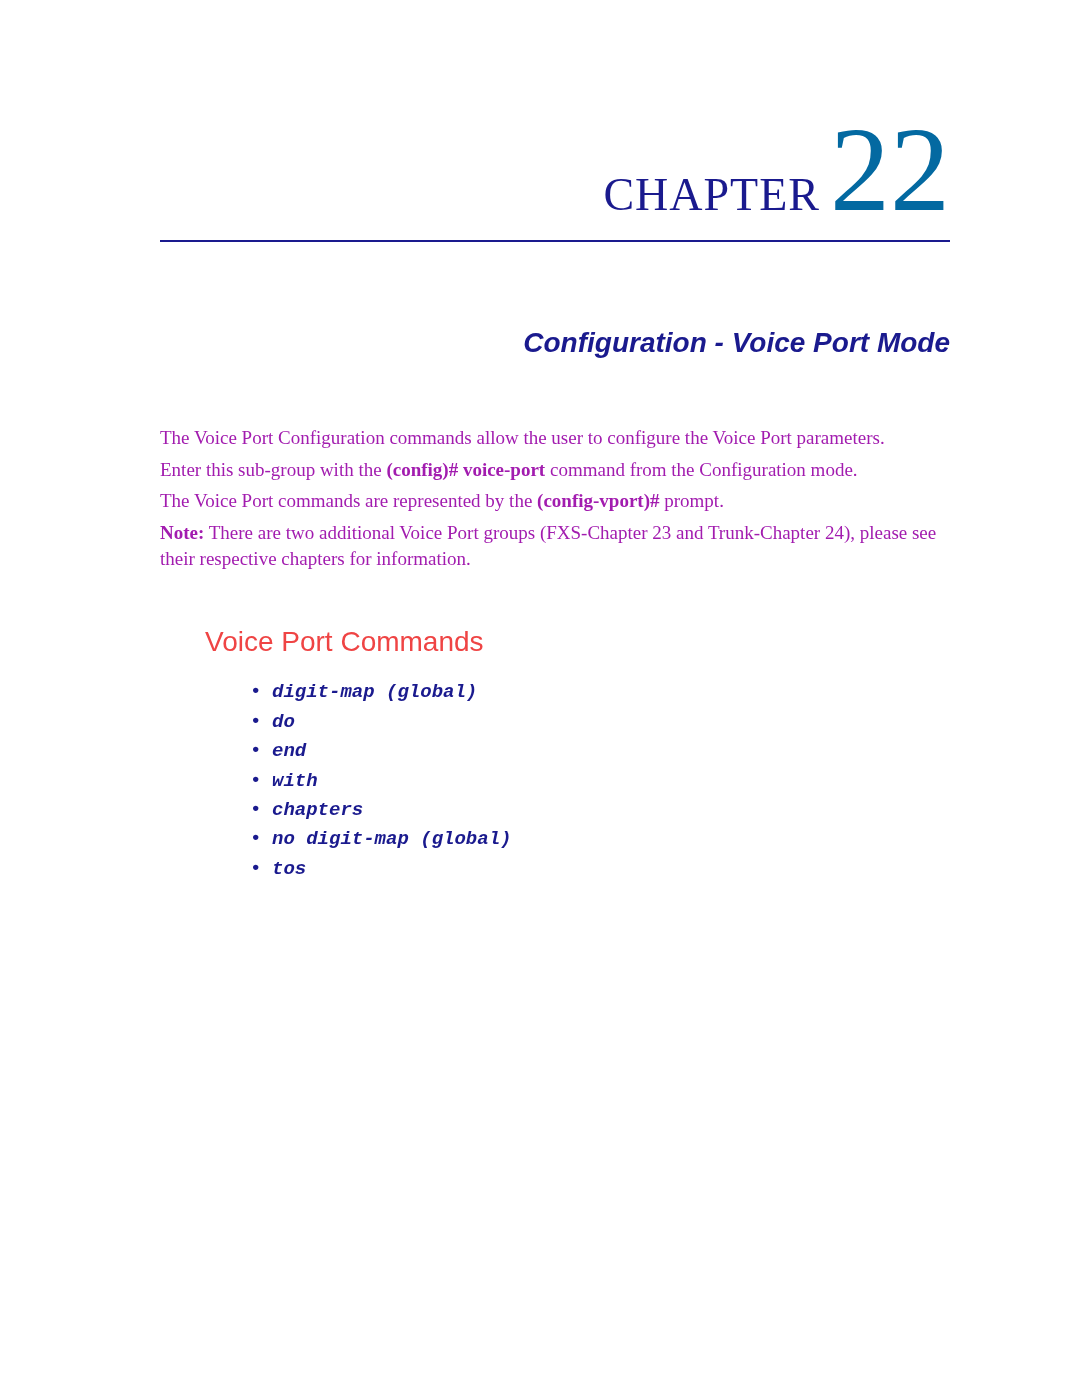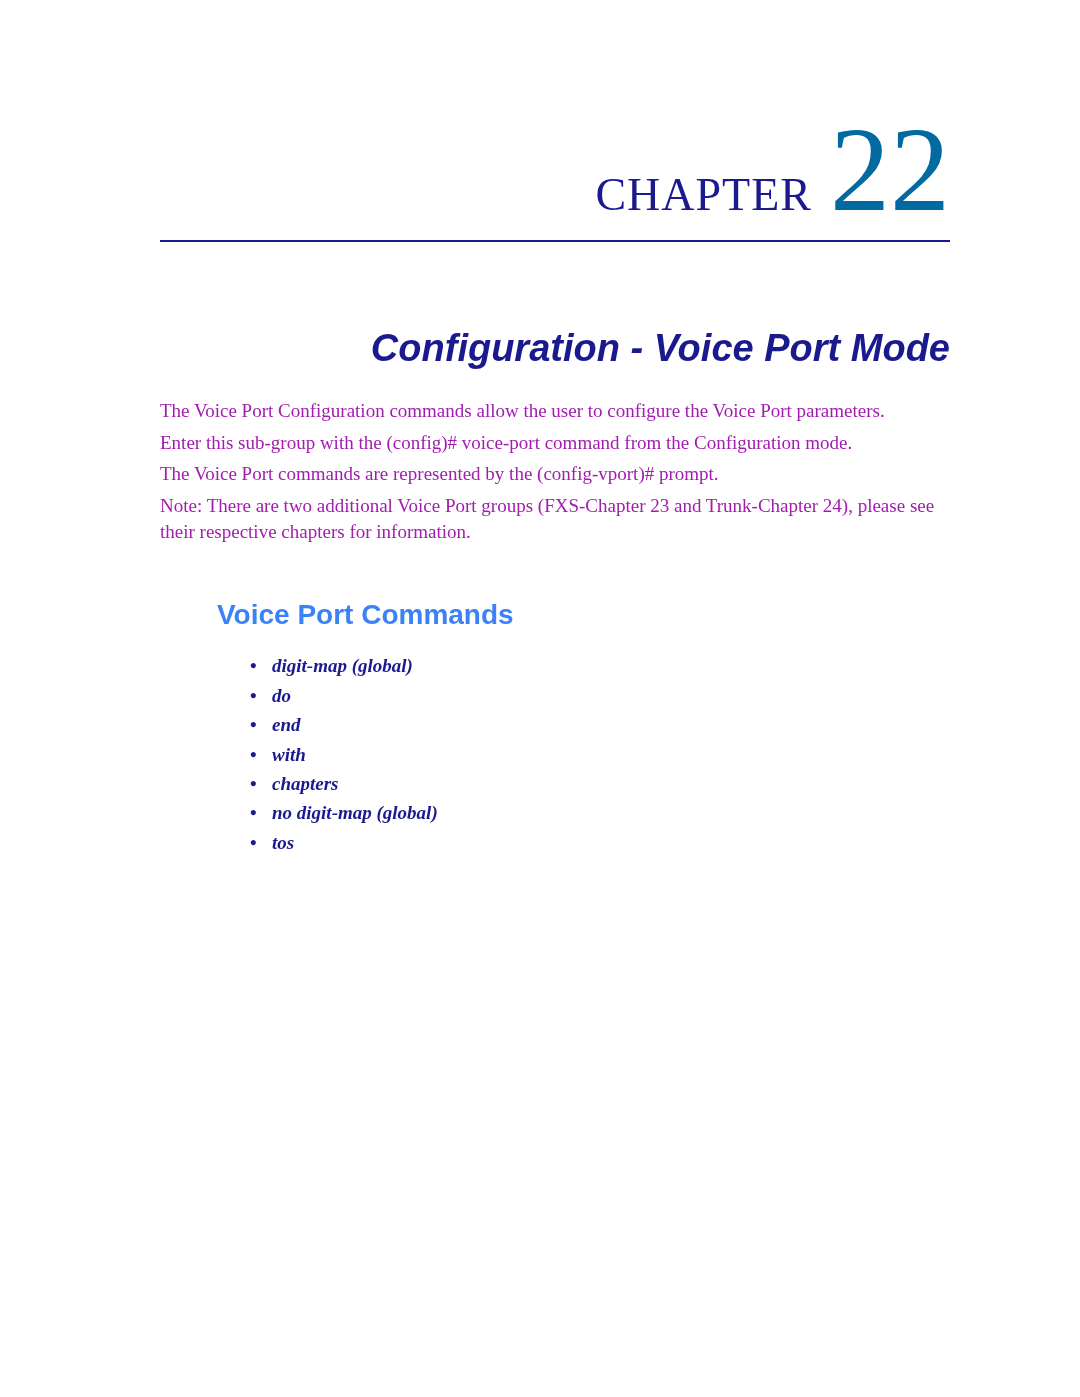--- a/index.html
+++ b/index.html
@@ -13,21 +13,20 @@
       background: #ffffff;
       font-family: 'Times New Roman', Times, serif;
       padding: 110px 130px 60px 160px;
       color: #000000;
     }
     .chapter-header {
       display: flex;
       justify-content: flex-end;
       align-items: baseline;
       margin-bottom: 10px;
-      gap: 8px;
     }
     .chapter-label {
       font-size: 46px;
       color: #1a1a8e;
       font-variant: small-caps;
       letter-spacing: 1px;
       margin-right: 10px;
       font-weight: normal;
     }
     .chapter-number {
@@ -37,56 +36,56 @@
       line-height: 1;
     }
     .divider {
       border: none;
       border-top: 2px solid #1a1a8e;
       margin-bottom: 85px;
       margin-top: 5px;
     }
     .chapter-title {
       font-family: Arial, Helvetica, sans-serif;
-      font-size: 38px;
+      font-size: 28px;
       font-weight: bold;
       font-style: italic;
       color: #1a1a8e;
       text-align: right;
-      margin-bottom: 28px;
+      margin-bottom: 66px;
     }
     .body-text {
       font-size: 19px;
       line-height: 1.35;
       color: #a21caf;
       margin-bottom: 6px;
     }
     .body-text .bold {
-      font-weight: normal;
+      font-weight: bold;
     }
     .body-text .italic {
     }
     .intro-block {
       margin-bottom: 55px;
     }
     .section-heading {
       font-family: Arial, Helvetica, sans-serif;
       font-size: 28px;
-      font-weight: bold;
-      color: #3b82f6;
-      margin-left: 57px;
+      font-weight: normal;
+      color: #ef4444;
+      margin-left: 45px;
       margin-bottom: 20px;
     }
     .command-list {
       margin-left: 90px;
       list-style: none;
     }
     .command-list li {
       position: relative;
-      font-family: Liberation Serif, serif;
+      font-family: Liberation Mono, monospace;
       font-size: 19px;
       font-weight: bold;
       font-style: italic;
       color: #1a1a8e;
       line-height: 1.55;
       padding-left: 22px;
     }
     .command-list li::before {
       content: "•";
       position: absolute;

